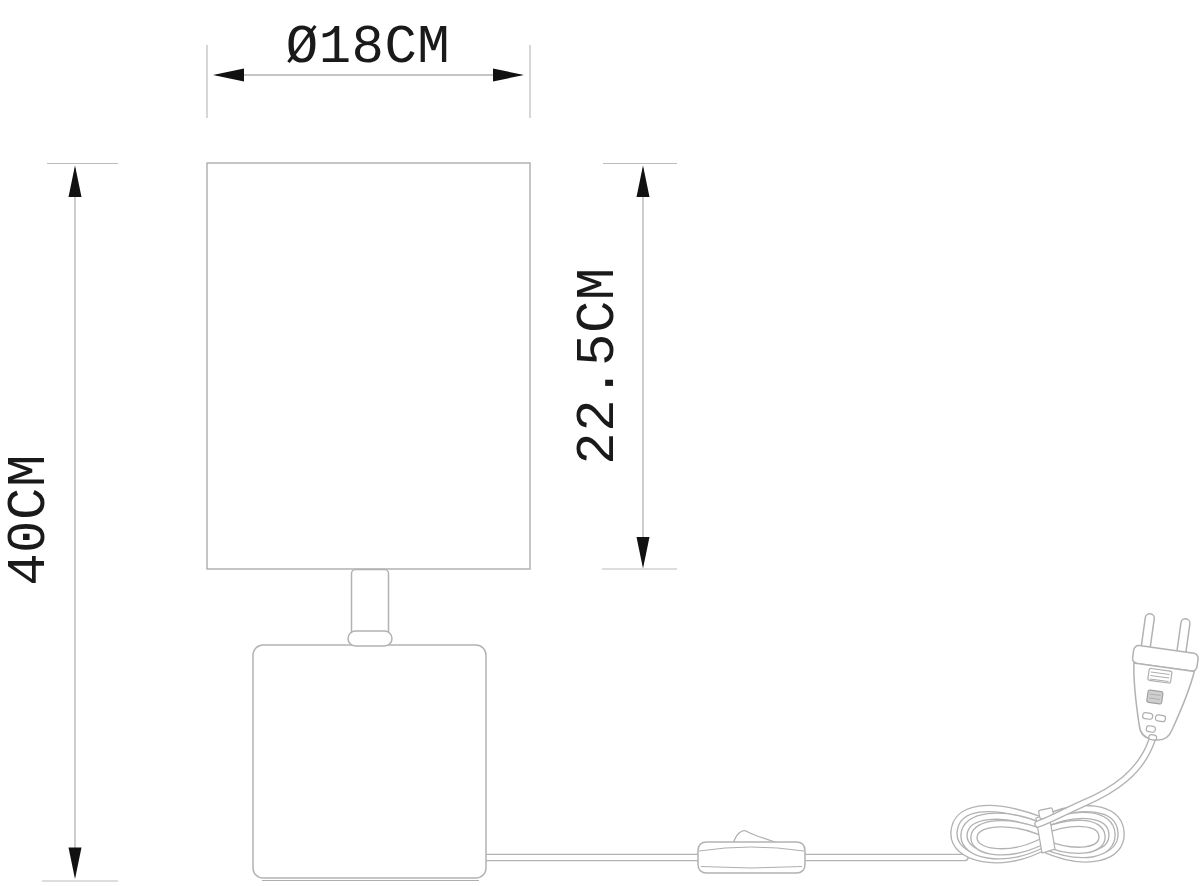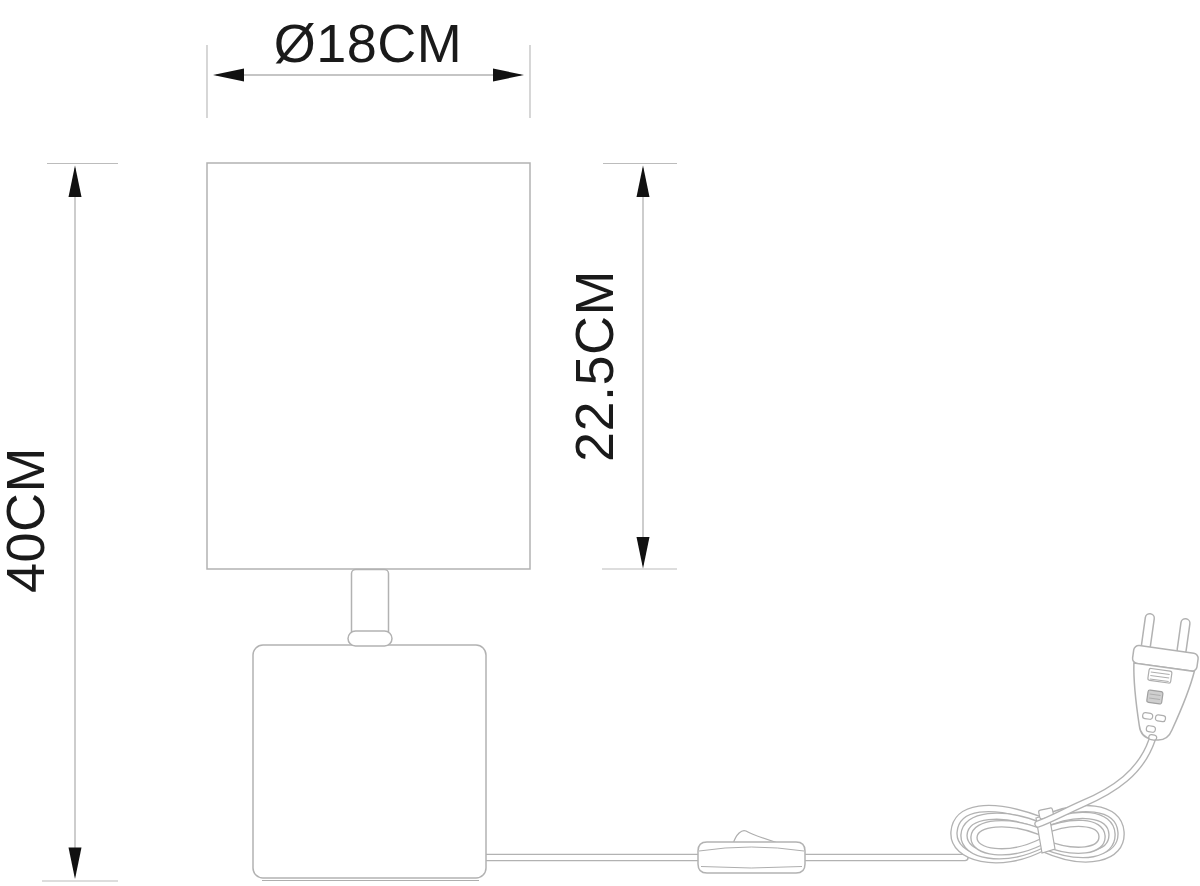--- a/index.html
+++ b/index.html
@@ -1,17 +1,17 @@
 <!DOCTYPE html>
 <html><head>
 <meta charset="utf-8">
 <style>
   html,body{margin:0;padding:0;background:#ffffff;}
   body{width:1200px;height:886px;font-family:"Liberation Sans","DejaVu Sans",sans-serif;}
-  #stage{width:1200px;height:726px;position:relative;}
+  #stage{width:1200px;height:726px;position:relative;font-family:Liberation Mono, monospace;}
   svg{display:block;}
   .outline{fill:none;stroke:#b2b2b2;stroke-width:1.5;}
   .outline-fill{fill:#ffffff;stroke:#b2b2b2;stroke-width:1.5;}
   .cord-under{fill:none;stroke:#b2b2b2;stroke-width:7.5;stroke-linecap:round;}
   .cord-over{fill:none;stroke:#ffffff;stroke-width:4.8;stroke-linecap:round;}
   .dim-line{stroke:#b2b2b2;stroke-width:1.3;fill:none;}
   .ext-line{stroke:#bcbcbc;stroke-width:1.2;fill:none;}
   .arrow{fill:#111111;stroke:none;}
   .dim-text{fill:#1a1a1a;font-size:54px;letter-spacing:0.5px;}
   .detail{fill:#ffffff;stroke:#aeaeae;stroke-width:1.2;}

